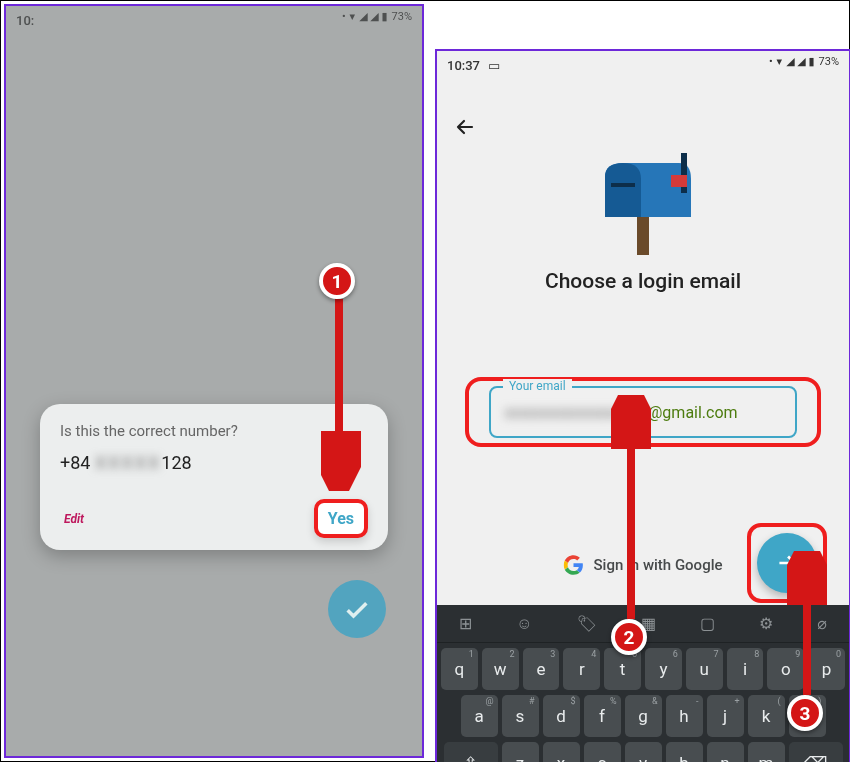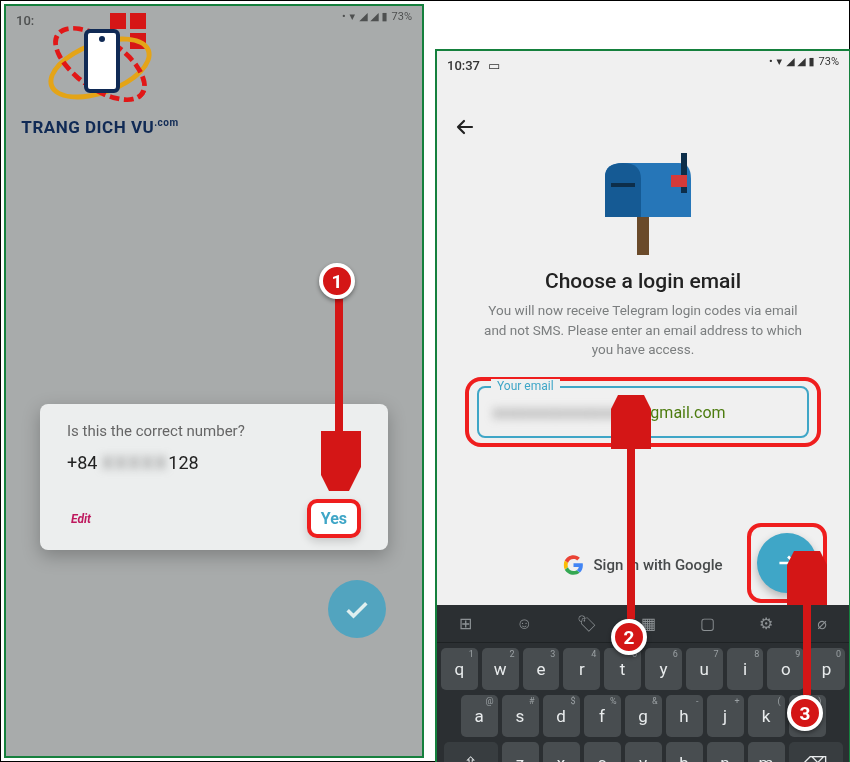--- a/index.html
+++ b/index.html
@@ -1,32 +1,32 @@
 <!DOCTYPE html>
 <html><head>
 <meta charset="utf-8">
 <style>
   * { box-sizing: border-box; font-family: Roboto, Arial, sans-serif; margin: 0; padding: 0; }
   body { background: #fff; width: 850px; height: 762px; position: relative; overflow: hidden; }
   .container { width: 850px; height: 762px; border: 1px solid #000; position: relative; background: #fff; }
-  .panel { position: absolute; top: 3px; height: 754px; border: 2px solid #15803d; overflow: hidden; }
+  .panel { position: absolute; top: 3px; height: 754px; border: 2px solid #6d28d9; overflow: hidden; }
   .panel-left { left: 3px; width: 420px; background: #a8abab; }
   .panel-right { left: 434px; width: 416px; background: #f0f0f0; margin-top: 45px; }
 
   
   .status-bar { height: 28px; display: flex; align-items: center; padding: 0 10px; font-size: 13px; color: #333; position: relative; }
   .panel-left .status-bar { color: #4e5050; }
   .status-time { font-weight: 500; }
   .status-right { position: absolute; right: 10px; top: 4px; display: flex; align-items: center; gap: 4px; font-size: 11px; }
   .sig { display:inline-block; }
 
   
   .dialog {
     position: absolute; left: 34px; right: 34px; top: 398px;
-    background: #eceeee; border-radius: 8px; padding: 18px 27px 12px;
+    background: #eceeee; border-radius: 20px; padding: 18px 20px 12px;
     box-shadow: 0 6px 18px rgba(0,0,0,.25);
   }
   .dialog-title { font-size: 15px; color: #666; margin-bottom: 12px; }
   .dialog-number { font-size: 18px; color: #222; font-weight: 400; }
   .dialog-number .blur { filter: blur(4px); display:inline-block; letter-spacing:2px; color:#777; }
   .dialog-buttons { display:flex; justify-content: space-between; align-items:center; margin-top: 26px; }
   .btn-edit { color: #be185d; font-weight: 700; font-size: 12px; padding: 6px 4px; font-style: italic; }
   .btn-yes {
     color: #3fa6c7; font-weight: 700; font-size: 16px; padding: 6px 10px;
     border: 4px solid #ef1e1e; border-radius: 10px; background: #fff;
@@ -50,21 +50,21 @@
   .logo-text { text-align:center; color:#102a55; font-weight:700; font-size:17px; letter-spacing:.5px; }
   .logo-text .com { font-size:10px; vertical-align: super; color:#102a55; }
 
   
   .back-arrow { position:absolute; left:16px; top:64px; font-size:22px; color:#222; }
   .mailbox { position:absolute; left:50%; top:94px; transform:translateX(-50%); }
   .heading { position:absolute; top:218px; left:0; right:0; text-align:center; font-size:21px; font-weight:500; color:#222; }
   .subtext { position:absolute; top:250px; left:42px; right:42px; text-align:center; font-size:13.5px; line-height:1.45; color:#7b7e7f; }
   .input-wrap {
     position:absolute; left:28px; right:28px; top:326px; height:70px;
-    border:4px solid #ef1e1e; border-radius:16px; padding:8px;
+    border:4px solid #ef1e1e; border-radius:16px; padding:20px;
     display:flex; align-items:center;
   }
   .input-field {
     flex:1; height:52px; border:2px solid #3fa6c7; border-radius:8px; position:relative;
     display:flex; align-items:center; padding:0 14px; background:#f0f0f0;
   }
   .input-label { position:absolute; top:-9px; left:12px; background:#f0f0f0; padding:0 6px; font-size:12px; color:#3fa6c7; }
   .email-blur { filter: blur(5px); color:#666; letter-spacing:1px; }
   .email-clear { color:#4d7c0f; font-size:16px; }
   .or-text { position:absolute; top:480px; left:0; right:0; text-align:center; color:#8a8d8e; font-size:14px; }
@@ -106,35 +106,20 @@
     box-shadow:0 2px 4px rgba(0,0,0,.4);
   }
   .arrow { position:absolute; z-index:55; }
 
 </style>
 </head>
 <body>
 
 <div class="container">
 
-  <div class="logo">
-    <div class="logo-badge">
-      <div class="sq sq1"></div>
-        <div class="sq sq2"></div>
-        <div class="sq sq3"></div>
-      <div class="ellipse"></div>
-        <div class="ellipse ellipse2"></div>
-      <div class="phone">
-          <div class="dot"></div>
-        </div>
-    </div>
-    <div class="logo-text">
-      <span>TRANG DICH VU</span><span class="com">.com</span>
-    </div>
-  </div>
 
   <div class="panel panel-left">
     <div class="status-bar">
       <span class="status-time">10:</span>
       <div class="status-right">
         • <span class="sig">▾</span> ◢ ◢ ▮ <span>73%</span>
       </div>
     </div>
 
     <div class="dialog">
@@ -175,21 +160,20 @@
         <rect x="54" y="72" width="12" height="38" fill="#6a4a2a"></rect>
         <path d="M22 32 Q22 18 40 18 L96 18 Q108 18 108 34 L108 72 L22 72 Z" fill="#2676b8"></path>
         <path d="M22 32 Q22 18 40 18 Q58 18 58 34 L58 72 L22 72 Z" fill="#155a94"></path>
         <rect x="28" y="38" width="24" height="4" fill="#0d2e4a"></rect>
         <rect x="98" y="8" width="6" height="40" fill="#0d2e4a"></rect>
         <rect x="88" y="30" width="16" height="12" fill="#d43a3a"></rect>
       </svg>
     </div>
 
     <div class="heading">Choose a login email</div>
-    <div class="subtext">You will now receive Telegram login codes via email and not SMS. Please enter an email address to which you have access.</div>
 
     <div class="input-wrap">
       <div class="input-field">
         <span class="input-label">Your email</span>
         <span class="email-blur">xxxxxxxxxxxxxxxx</span>
           <span class="email-clear">@gmail.com</span>
       </div>
     </div>
 
     <div class="google-btn">

